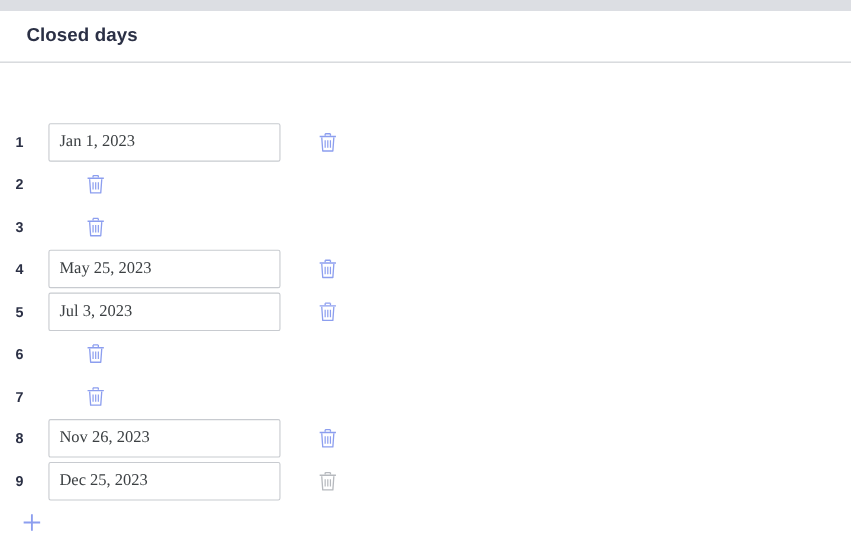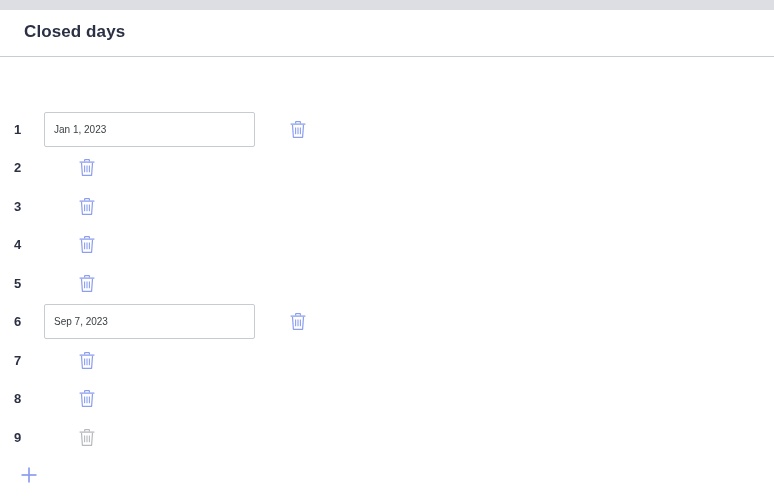--- a/index.html
+++ b/index.html
@@ -81,22 +81,22 @@
 
   .date-field {
     flex: 0 0 auto;
     width: 211px;
     height: 35px;
     box-sizing: border-box;
     background: #ffffff;
     border: 1px solid #c8cbd0;
     border-radius: 2px;
     padding: 11px 9px;
-    font-family: Liberation Sans, sans-serif;
-    font-size: 10px;
+    font-family: Liberation Serif, serif;
+    font-size: 15px;
     color: #3c4043;
     outline: none;
     line-height: 33px;
   }
   .date-field::placeholder { color: #9aa0a6; }
 
   .delete-btn {
     flex: 0 0 auto;
     margin-left: 30px;
     width: 26px;
@@ -181,51 +181,52 @@
             <line x1="1.6" y1="4.1" x2="16.4" y2="4.1" stroke="#8c9eef" stroke-width="1.3"></line>
             <path d="M3.5 4.9 L4.4 17.3 L13.6 17.3 L14.5 4.9" fill="none" stroke="#8c9eef" stroke-width="1.2" stroke-linejoin="round"></path>
             <line x1="6.6" y1="7.6" x2="6.6" y2="14.3" stroke="#8c9eef" stroke-width="1.1"></line>
             <line x1="9" y1="7.6" x2="9" y2="14.3" stroke="#8c9eef" stroke-width="1.1"></line>
             <line x1="11.4" y1="7.6" x2="11.4" y2="14.3" stroke="#8c9eef" stroke-width="1.1"></line>
           </svg>
         </button>
       </div>
       <div class="row">
         <div class="row-index">4</div>
+        <input class="date-field" type="text" value="May 25, 2023" style="">
         <button class="delete-btn">
           <svg width="18" height="19" viewBox="0 0 18 19">
             <line x1="6.6" y1="1.6" x2="11.4" y2="1.6" stroke="#8c9eef" stroke-width="1.2"></line>
             <line x1="6.6" y1="1.6" x2="6.6" y2="3.4" stroke="#8c9eef" stroke-width="1.2"></line>
             <line x1="11.4" y1="1.6" x2="11.4" y2="3.4" stroke="#8c9eef" stroke-width="1.2"></line>
             <line x1="1.6" y1="4.1" x2="16.4" y2="4.1" stroke="#8c9eef" stroke-width="1.3"></line>
             <path d="M3.5 4.9 L4.4 17.3 L13.6 17.3 L14.5 4.9" fill="none" stroke="#8c9eef" stroke-width="1.2" stroke-linejoin="round"></path>
             <line x1="6.6" y1="7.6" x2="6.6" y2="14.3" stroke="#8c9eef" stroke-width="1.1"></line>
             <line x1="9" y1="7.6" x2="9" y2="14.3" stroke="#8c9eef" stroke-width="1.1"></line>
             <line x1="11.4" y1="7.6" x2="11.4" y2="14.3" stroke="#8c9eef" stroke-width="1.1"></line>
           </svg>
         </button>
       </div>
       <div class="row">
         <div class="row-index">5</div>
+        <input class="date-field" type="text" value="Jul 3, 2023" style="">
         <button class="delete-btn">
           <svg width="18" height="19" viewBox="0 0 18 19">
             <line x1="6.6" y1="1.6" x2="11.4" y2="1.6" stroke="#8c9eef" stroke-width="1.2"></line>
             <line x1="6.6" y1="1.6" x2="6.6" y2="3.4" stroke="#8c9eef" stroke-width="1.2"></line>
             <line x1="11.4" y1="1.6" x2="11.4" y2="3.4" stroke="#8c9eef" stroke-width="1.2"></line>
             <line x1="1.6" y1="4.1" x2="16.4" y2="4.1" stroke="#8c9eef" stroke-width="1.3"></line>
             <path d="M3.5 4.9 L4.4 17.3 L13.6 17.3 L14.5 4.9" fill="none" stroke="#8c9eef" stroke-width="1.2" stroke-linejoin="round"></path>
             <line x1="6.6" y1="7.6" x2="6.6" y2="14.3" stroke="#8c9eef" stroke-width="1.1"></line>
             <line x1="9" y1="7.6" x2="9" y2="14.3" stroke="#8c9eef" stroke-width="1.1"></line>
             <line x1="11.4" y1="7.6" x2="11.4" y2="14.3" stroke="#8c9eef" stroke-width="1.1"></line>
           </svg>
         </button>
       </div>
       <div class="row">
         <div class="row-index">6</div>
-        <input class="date-field" type="text" value="Sep 7, 2023" style="">
         <button class="delete-btn">
           <svg width="18" height="19" viewBox="0 0 18 19">
             <line x1="6.6" y1="1.6" x2="11.4" y2="1.6" stroke="#8c9eef" stroke-width="1.2"></line>
             <line x1="6.6" y1="1.6" x2="6.6" y2="3.4" stroke="#8c9eef" stroke-width="1.2"></line>
             <line x1="11.4" y1="1.6" x2="11.4" y2="3.4" stroke="#8c9eef" stroke-width="1.2"></line>
             <line x1="1.6" y1="4.1" x2="16.4" y2="4.1" stroke="#8c9eef" stroke-width="1.3"></line>
             <path d="M3.5 4.9 L4.4 17.3 L13.6 17.3 L14.5 4.9" fill="none" stroke="#8c9eef" stroke-width="1.2" stroke-linejoin="round"></path>
             <line x1="6.6" y1="7.6" x2="6.6" y2="14.3" stroke="#8c9eef" stroke-width="1.1"></line>
             <line x1="9" y1="7.6" x2="9" y2="14.3" stroke="#8c9eef" stroke-width="1.1"></line>
             <line x1="11.4" y1="7.6" x2="11.4" y2="14.3" stroke="#8c9eef" stroke-width="1.1"></line>
@@ -242,35 +243,37 @@
             <line x1="1.6" y1="4.1" x2="16.4" y2="4.1" stroke="#8c9eef" stroke-width="1.3"></line>
             <path d="M3.5 4.9 L4.4 17.3 L13.6 17.3 L14.5 4.9" fill="none" stroke="#8c9eef" stroke-width="1.2" stroke-linejoin="round"></path>
             <line x1="6.6" y1="7.6" x2="6.6" y2="14.3" stroke="#8c9eef" stroke-width="1.1"></line>
             <line x1="9" y1="7.6" x2="9" y2="14.3" stroke="#8c9eef" stroke-width="1.1"></line>
             <line x1="11.4" y1="7.6" x2="11.4" y2="14.3" stroke="#8c9eef" stroke-width="1.1"></line>
           </svg>
         </button>
       </div>
       <div class="row">
         <div class="row-index">8</div>
+        <input class="date-field" type="text" value="Nov 26, 2023" style="">
         <button class="delete-btn">
           <svg width="18" height="19" viewBox="0 0 18 19">
             <line x1="6.6" y1="1.6" x2="11.4" y2="1.6" stroke="#8c9eef" stroke-width="1.2"></line>
             <line x1="6.6" y1="1.6" x2="6.6" y2="3.4" stroke="#8c9eef" stroke-width="1.2"></line>
             <line x1="11.4" y1="1.6" x2="11.4" y2="3.4" stroke="#8c9eef" stroke-width="1.2"></line>
             <line x1="1.6" y1="4.1" x2="16.4" y2="4.1" stroke="#8c9eef" stroke-width="1.3"></line>
             <path d="M3.5 4.9 L4.4 17.3 L13.6 17.3 L14.5 4.9" fill="none" stroke="#8c9eef" stroke-width="1.2" stroke-linejoin="round"></path>
             <line x1="6.6" y1="7.6" x2="6.6" y2="14.3" stroke="#8c9eef" stroke-width="1.1"></line>
             <line x1="9" y1="7.6" x2="9" y2="14.3" stroke="#8c9eef" stroke-width="1.1"></line>
             <line x1="11.4" y1="7.6" x2="11.4" y2="14.3" stroke="#8c9eef" stroke-width="1.1"></line>
           </svg>
         </button>
       </div>
       <div class="row">
         <div class="row-index">9</div>
+        <input class="date-field" type="text" value="Dec 25, 2023" style="">
         <button class="delete-btn">
           <svg width="18" height="19" viewBox="0 0 18 19">
             <line x1="6.6" y1="1.6" x2="11.4" y2="1.6" stroke="#b6b9be" stroke-width="1.2"></line>
             <line x1="6.6" y1="1.6" x2="6.6" y2="3.4" stroke="#b6b9be" stroke-width="1.2"></line>
             <line x1="11.4" y1="1.6" x2="11.4" y2="3.4" stroke="#b6b9be" stroke-width="1.2"></line>
             <line x1="1.6" y1="4.1" x2="16.4" y2="4.1" stroke="#b6b9be" stroke-width="1.3"></line>
             <path d="M3.5 4.9 L4.4 17.3 L13.6 17.3 L14.5 4.9" fill="none" stroke="#b6b9be" stroke-width="1.2" stroke-linejoin="round"></path>
             <line x1="6.6" y1="7.6" x2="6.6" y2="14.3" stroke="#b6b9be" stroke-width="1.1"></line>
             <line x1="9" y1="7.6" x2="9" y2="14.3" stroke="#b6b9be" stroke-width="1.1"></line>
             <line x1="11.4" y1="7.6" x2="11.4" y2="14.3" stroke="#b6b9be" stroke-width="1.1"></line>

